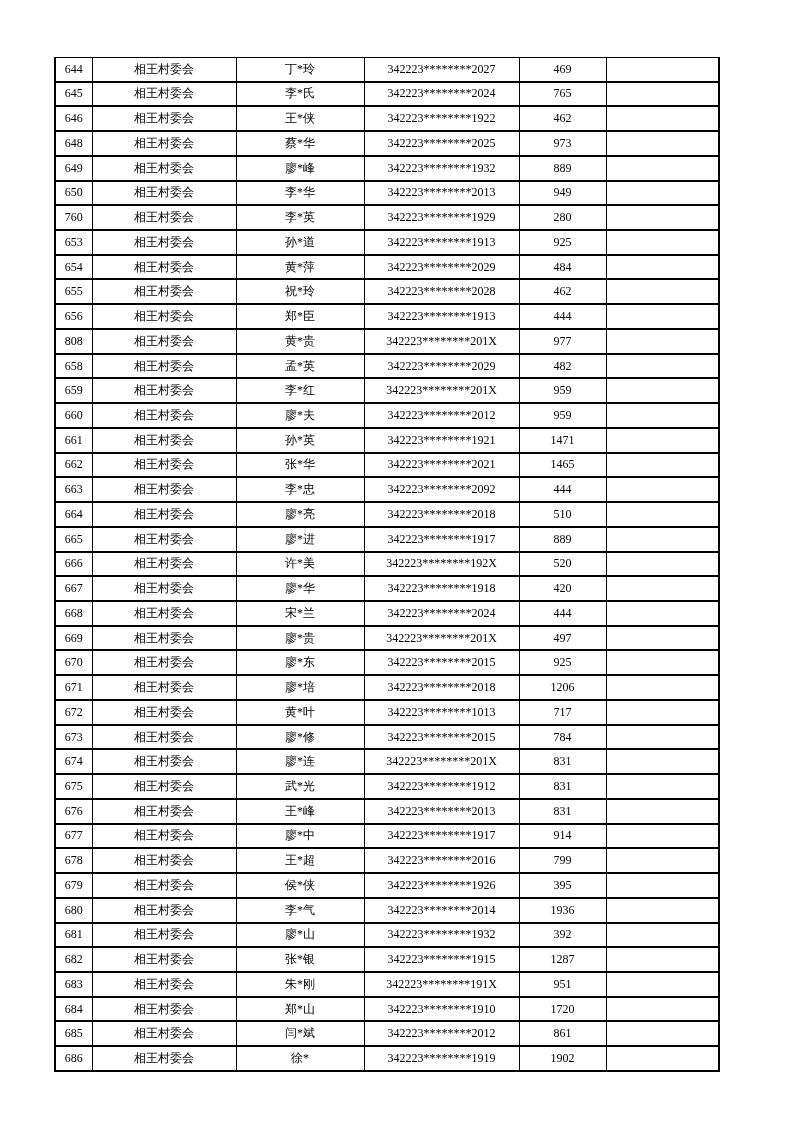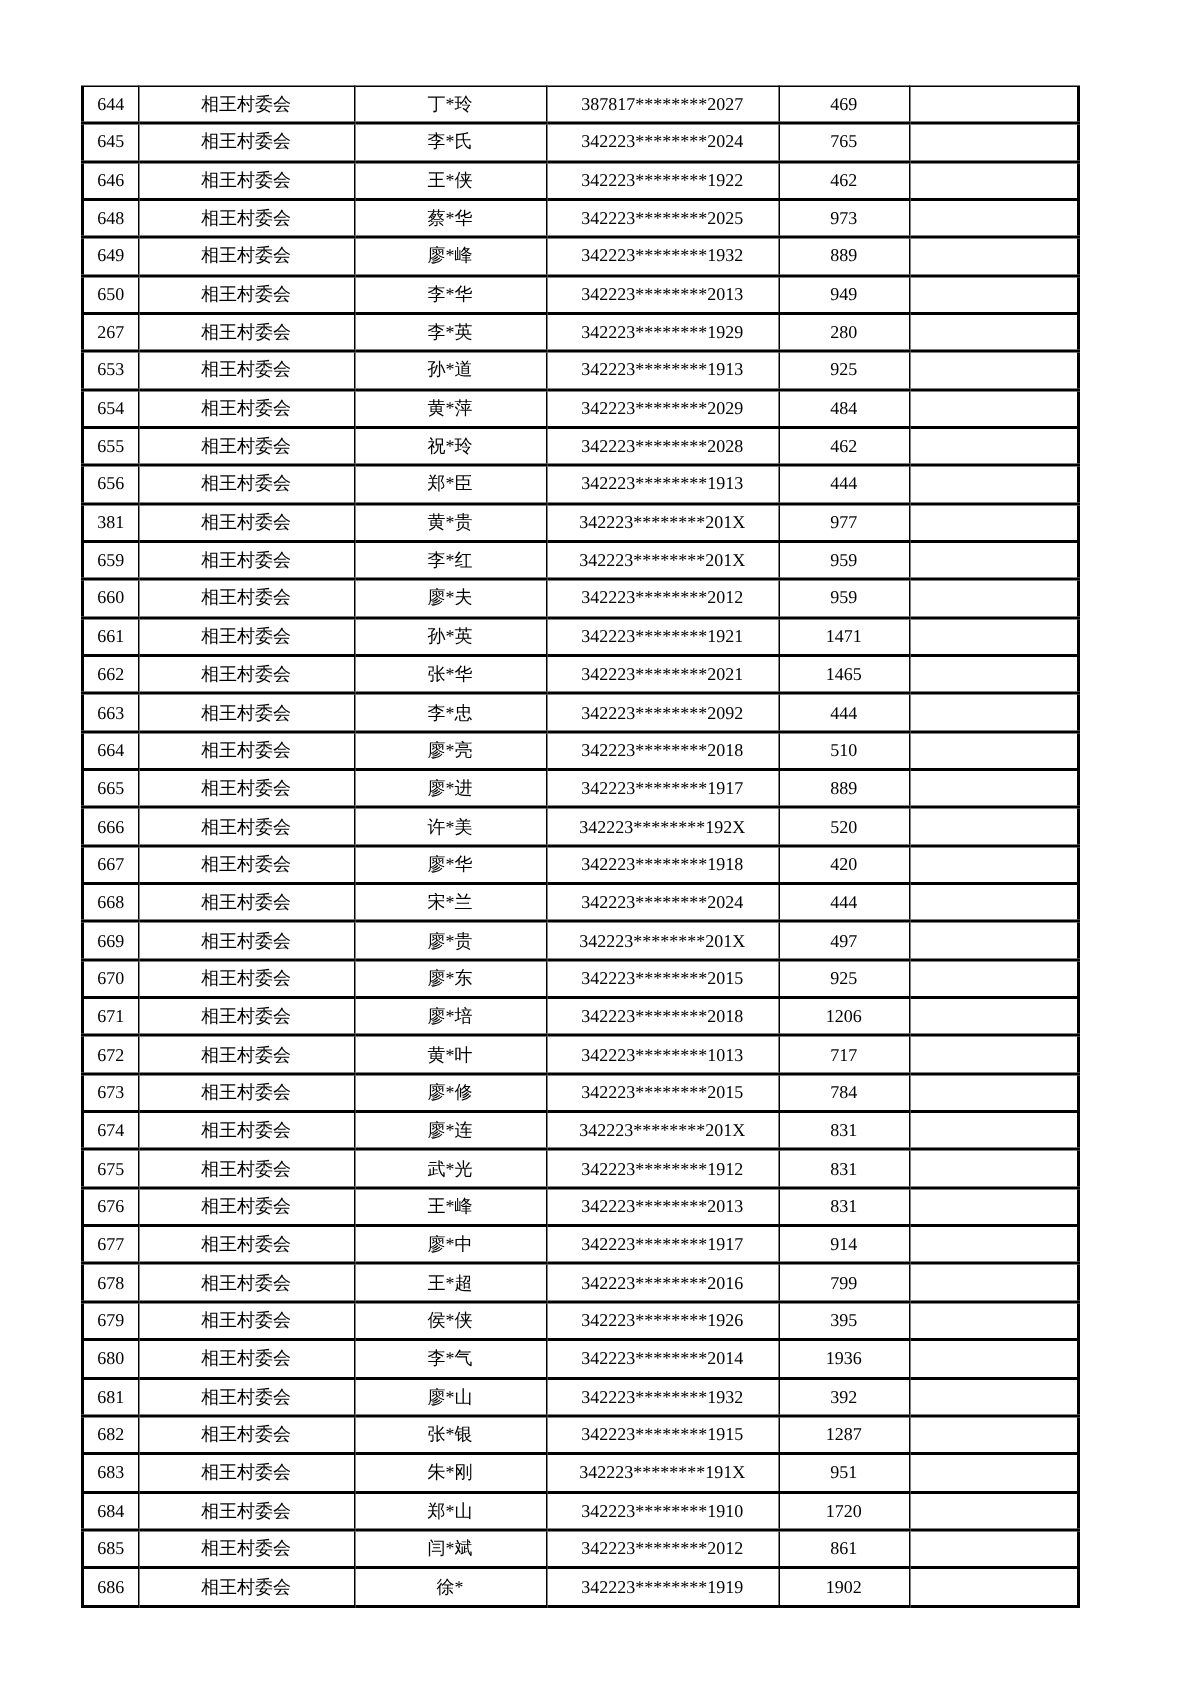--- a/index.html
+++ b/index.html
@@ -53,21 +53,21 @@
       <col style="width:128px">
       <col style="width:155px">
       <col style="width:87px">
       <col style="width:113px">
     </colgroup>
     <tbody>
         <tr>
           <td>644</td>
           <td>相王村委会</td>
           <td>丁*玲</td>
-          <td>387817********2027</td>
+          <td>342223********2027</td>
           <td>469</td>
           <td></td>
         </tr>
         <tr>
           <td>645</td>
           <td>相王村委会</td>
           <td>李*氏</td>
           <td>342223********2024</td>
           <td>765</td>
           <td></td>
@@ -98,21 +98,21 @@
         </tr>
         <tr>
           <td>650</td>
           <td>相王村委会</td>
           <td>李*华</td>
           <td>342223********2013</td>
           <td>949</td>
           <td></td>
         </tr>
         <tr>
-          <td>267</td>
+          <td>760</td>
           <td>相王村委会</td>
           <td>李*英</td>
           <td>342223********1929</td>
           <td>280</td>
           <td></td>
         </tr>
         <tr>
           <td>653</td>
           <td>相王村委会</td>
           <td>孙*道</td>
@@ -138,25 +138,33 @@
         </tr>
         <tr>
           <td>656</td>
           <td>相王村委会</td>
           <td>郑*臣</td>
           <td>342223********1913</td>
           <td>444</td>
           <td></td>
         </tr>
         <tr>
-          <td>381</td>
+          <td>808</td>
           <td>相王村委会</td>
           <td>黄*贵</td>
           <td>342223********201X</td>
           <td>977</td>
+          <td></td>
+        </tr>
+        <tr>
+          <td>658</td>
+          <td>相王村委会</td>
+          <td>孟*英</td>
+          <td>342223********2029</td>
+          <td>482</td>
           <td></td>
         </tr>
         <tr>
           <td>659</td>
           <td>相王村委会</td>
           <td>李*红</td>
           <td>342223********201X</td>
           <td>959</td>
           <td></td>
         </tr>

